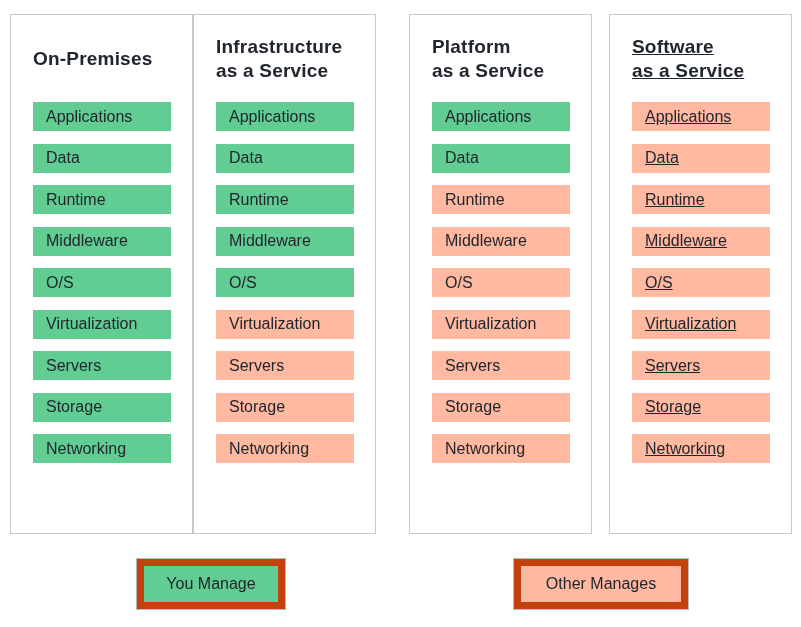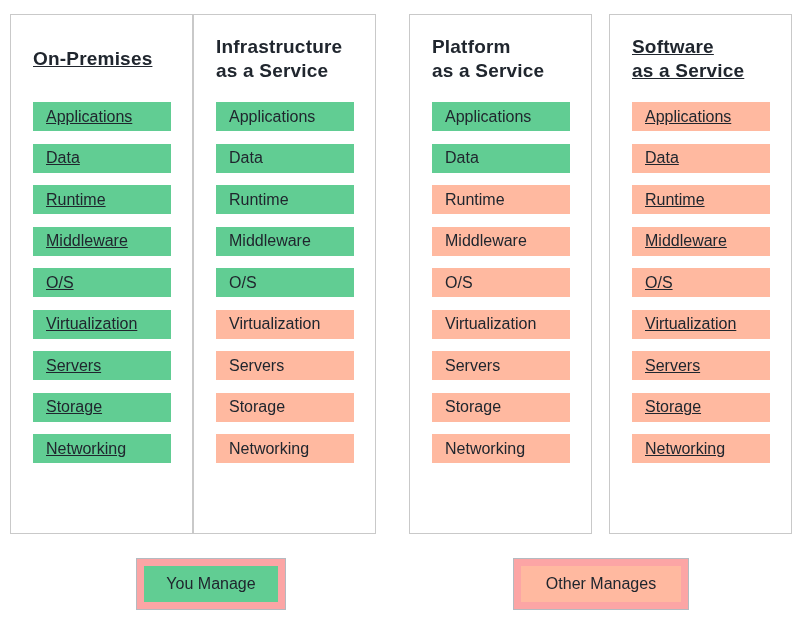--- a/index.html
+++ b/index.html
@@ -18,21 +18,21 @@
   .column {
     position: absolute;
     top: 14px;
     width: 183px;
     height: 520px;
     border: 1px solid #c9c9c9;
     box-sizing: border-box;
     padding: 0 21px 0 22px;
     background: #ffffff;
   }
-  .col-0 { left: 10px; text-decoration: underline; }
+  .col-0 { left: 10px; }
   .col-1 { left: 193px; }
   .col-2 { left: 409px; }
   .col-3 { left: 609px; text-decoration: underline; }
 
   .column-title {
     height: 87px;
     display: flex;
     align-items: center;
     font-size: 19px;
     font-weight: 700;
@@ -52,21 +52,21 @@
   }
   .layer[data-managed="you"]   { background: #61cd93; }
   .layer[data-managed="other"] { background: #ffb9a0; }
 
   .legend-box {
     position: absolute;
     top: 558px;
     height: 52px;
     box-sizing: border-box;
     border: 1px solid #b4bac0;
-    background: #fca5a5;
+    background: #c2410c;
     padding: 7px;
   }
   .legend-you   { left: 136px; width: 150px; }
   .legend-other { left: 513px; width: 176px; }
   .legend-chip {
     height: 100%;
     display: flex;
     align-items: center;
     justify-content: center;
     font-size: 16px;

